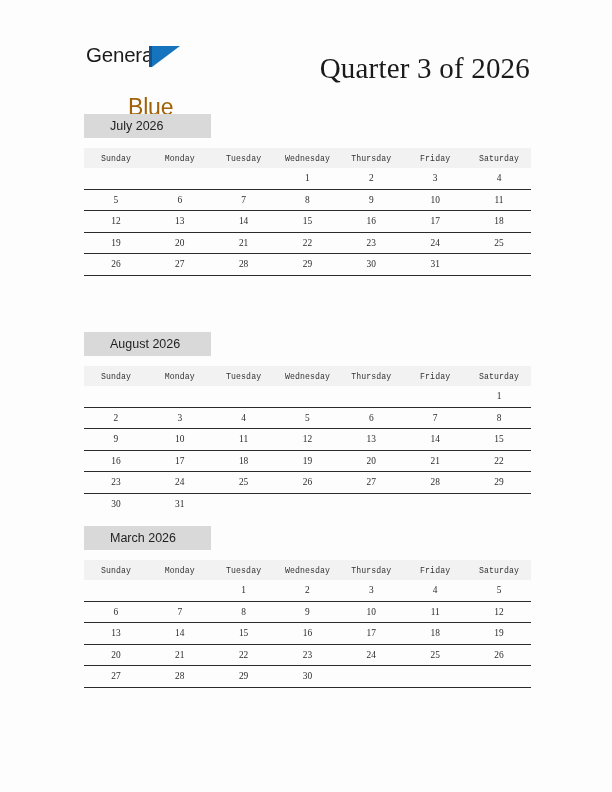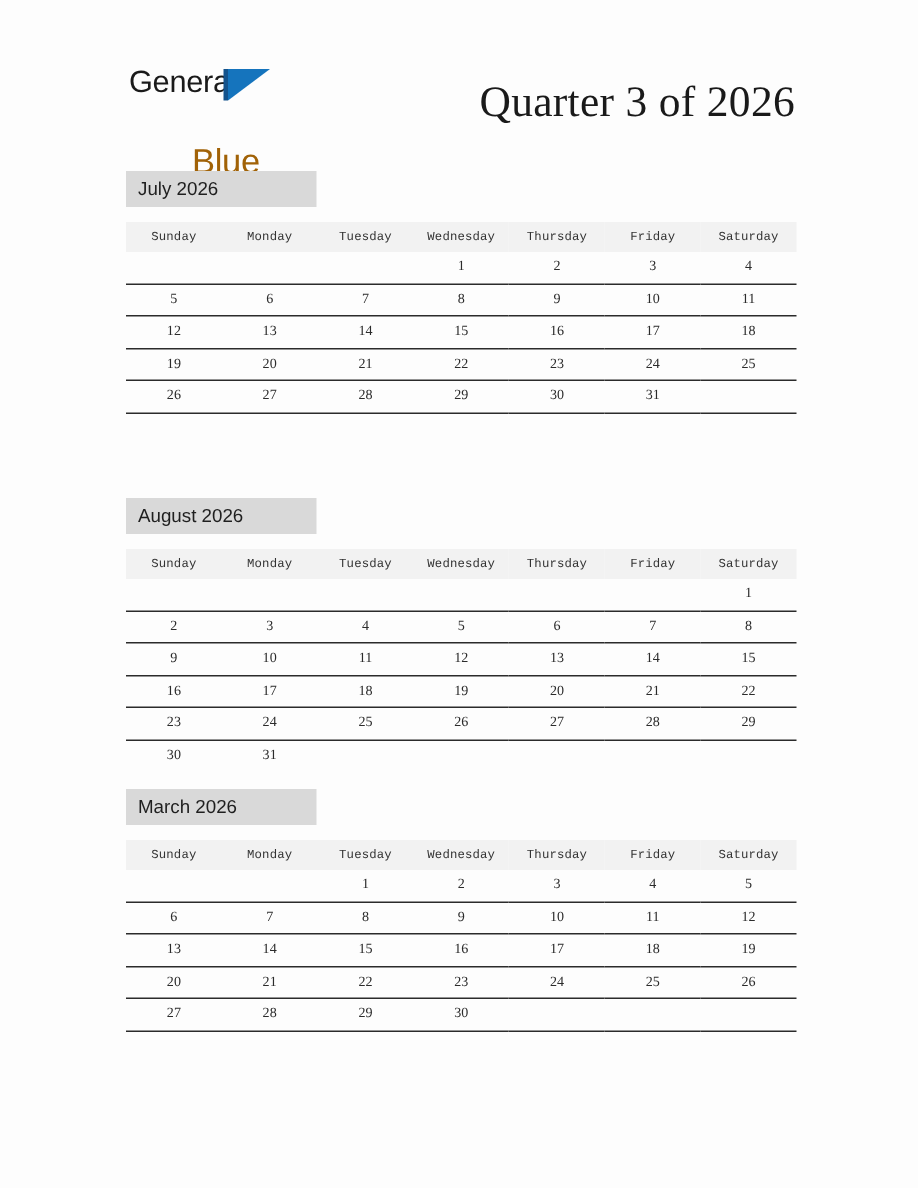--- a/index.html
+++ b/index.html
@@ -104,21 +104,21 @@
   #month-1 { top: 332px; }
   #month-2 { top: 526px; }
 
   .month-banner {
     width: 127px;
     height: 24px;
     background: #d9d9d9;
     display: flex;
     align-items: center;
     box-sizing: border-box;
-    padding-left: 8px;
+    padding-left: 26px;
   }
   .month-banner-label {
     font-size: 12.5px;
     color: #1f1f1f;
     white-space: nowrap;
   }
 
   .cal-table {
     width: 447px;
     border-collapse: collapse;

